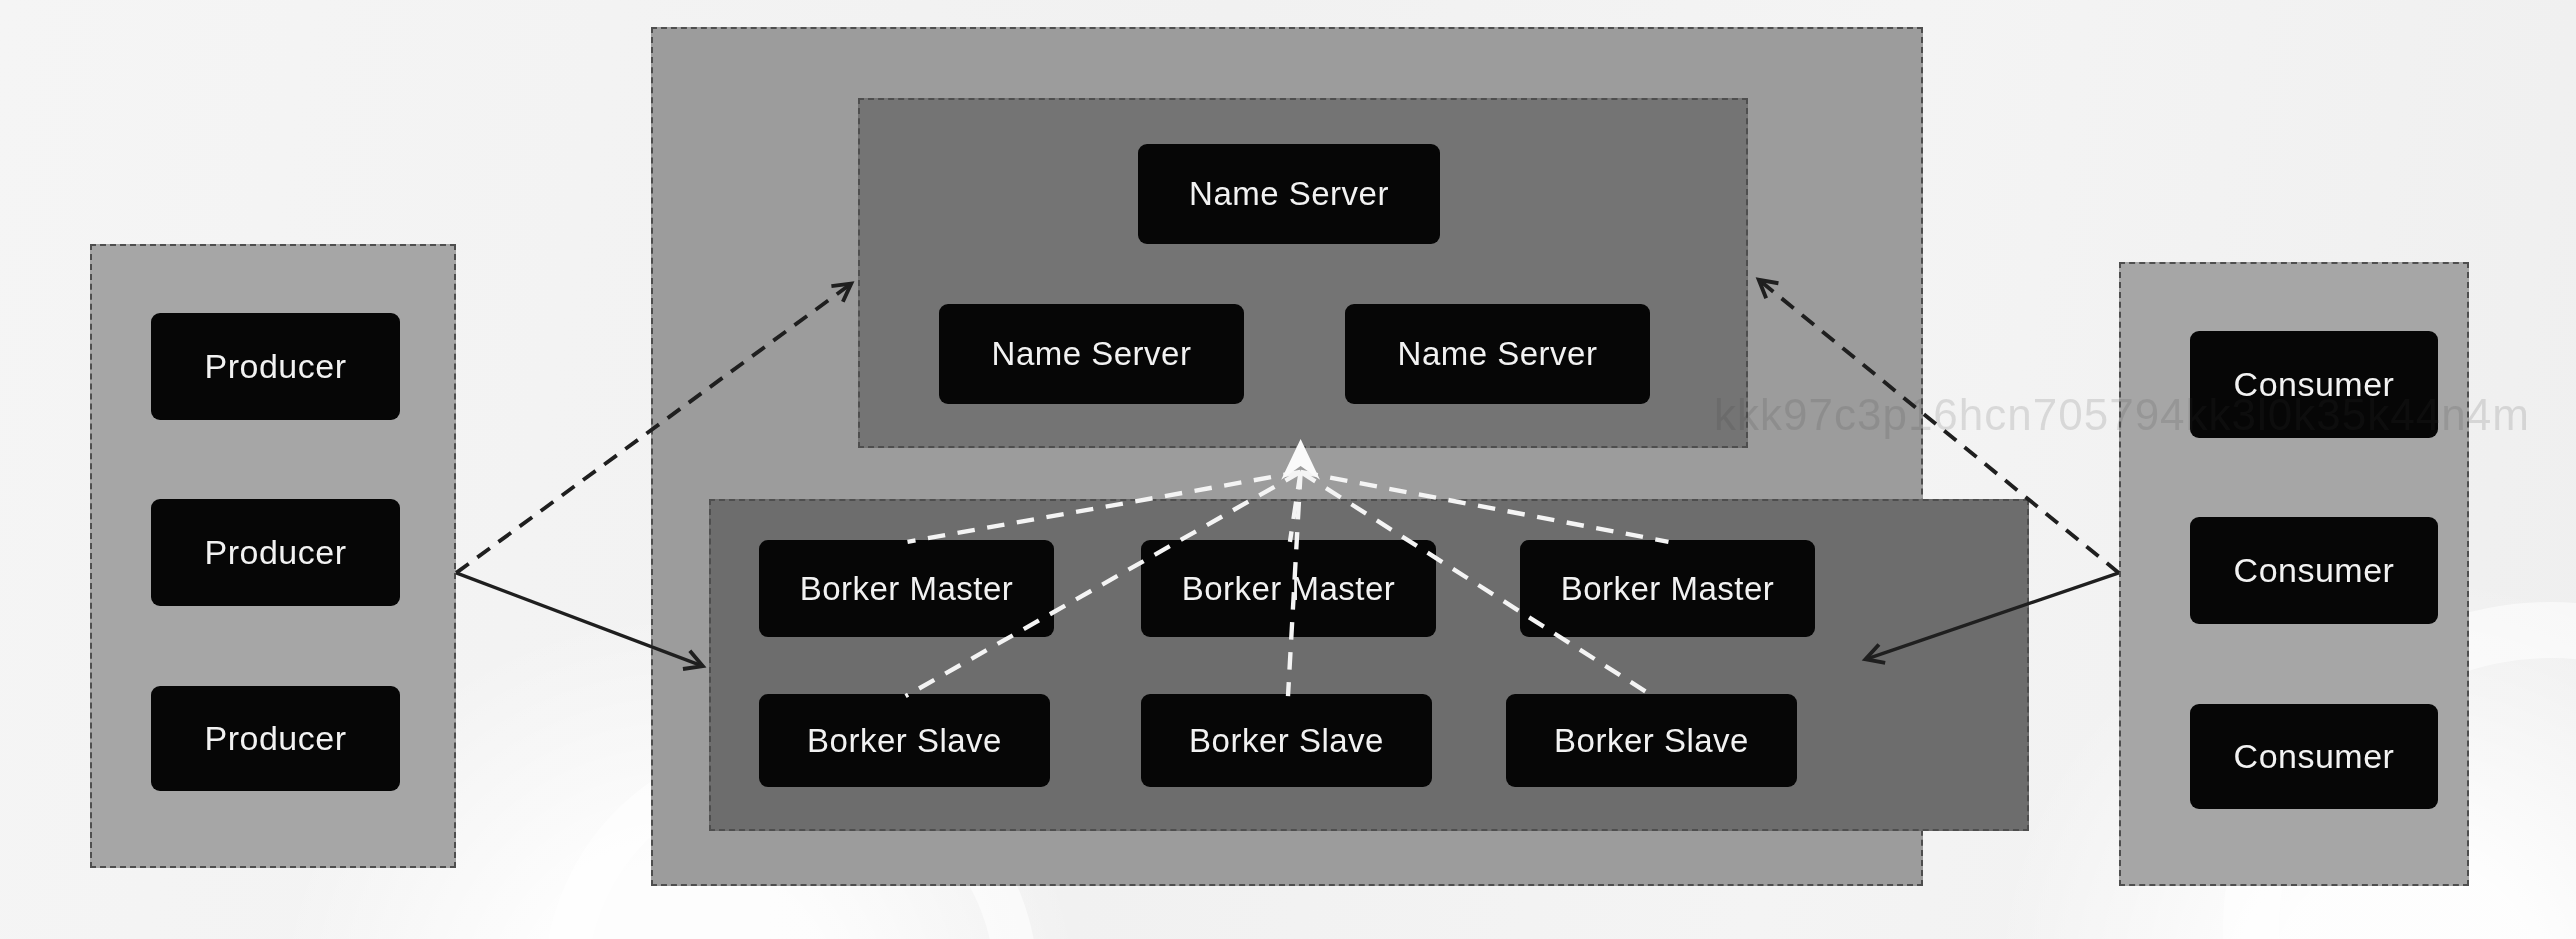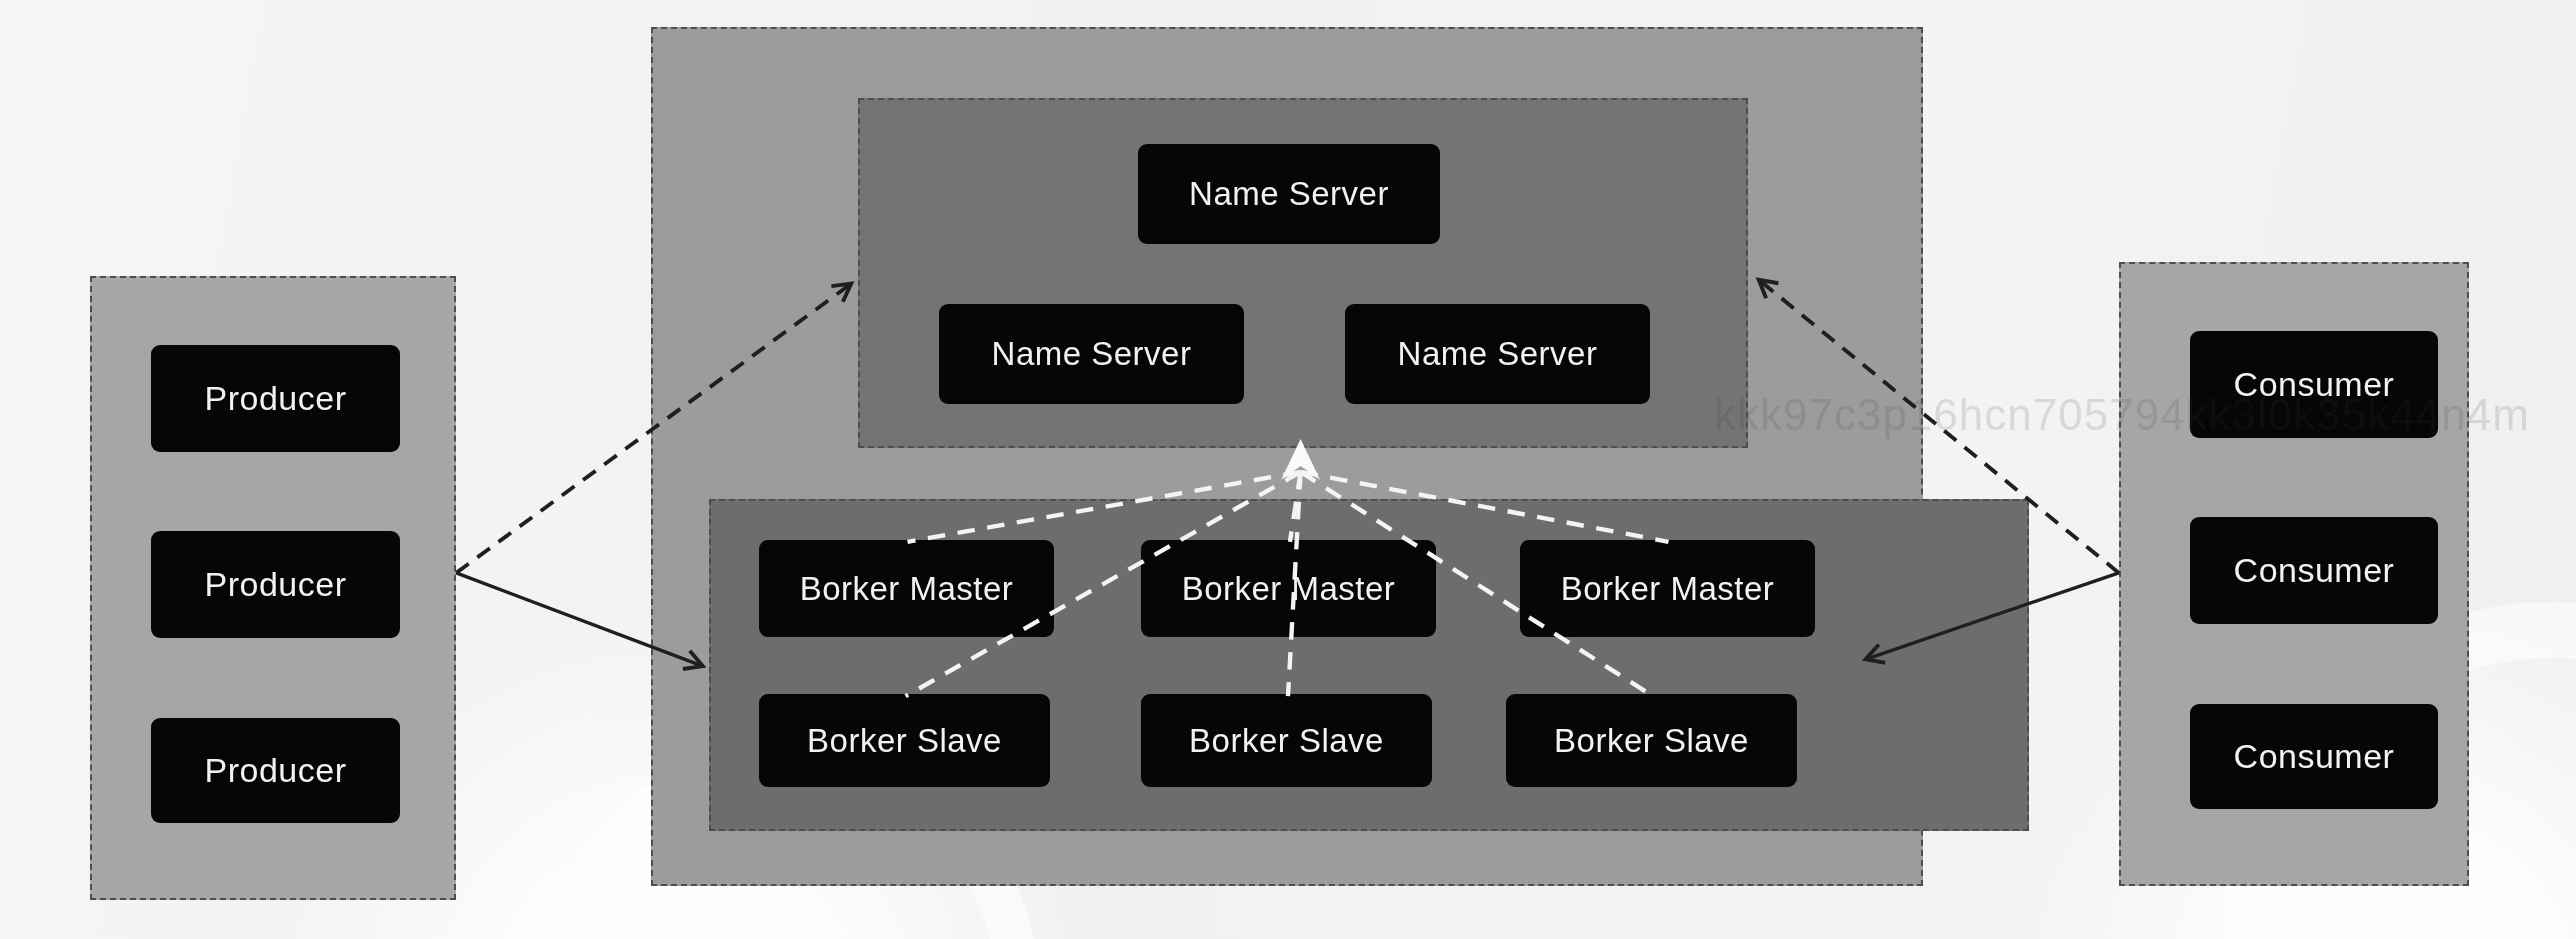--- a/index.html
+++ b/index.html
@@ -67,21 +67,21 @@
   .ln-dash-white{ stroke:var(--white-arrow,#f4f4f4); stroke-width:4.5; fill:none; stroke-dasharray:18 13; }
 </style>
 </head>
 <body>
 
 <div class="stage">
 
   <div class="ring r1"></div>
   <div class="ring r2"></div>
 
-  <div class="group g-side" style="left:90px; top:276px; width:366px; height:624px;">
+  <div class="group g-side" style="left:90px; top:244px; width:366px; height:624px;">
     <div class="node" style="left:59px; top:67px;  width:249px; height:107px;">Producer</div>
     <div class="node" style="left:59px; top:253px; width:249px; height:107px;">Producer</div>
     <div class="node" style="left:59px; top:440px; width:249px; height:105px;">Producer</div>
   </div>
 
   <div class="group g-center" style="left:651px; top:27px; width:1272px; height:859px;">
 
     <div class="group g-ns" style="left:205px; top:69px; width:890px; height:350px;">
       <div class="node" style="left:278px; top:44px;  width:302px; height:100px; font-size:33px;">Name Server</div>
       <div class="node" style="left:79px;  top:204px; width:305px; height:100px; font-size:33px;">Name Server</div>

